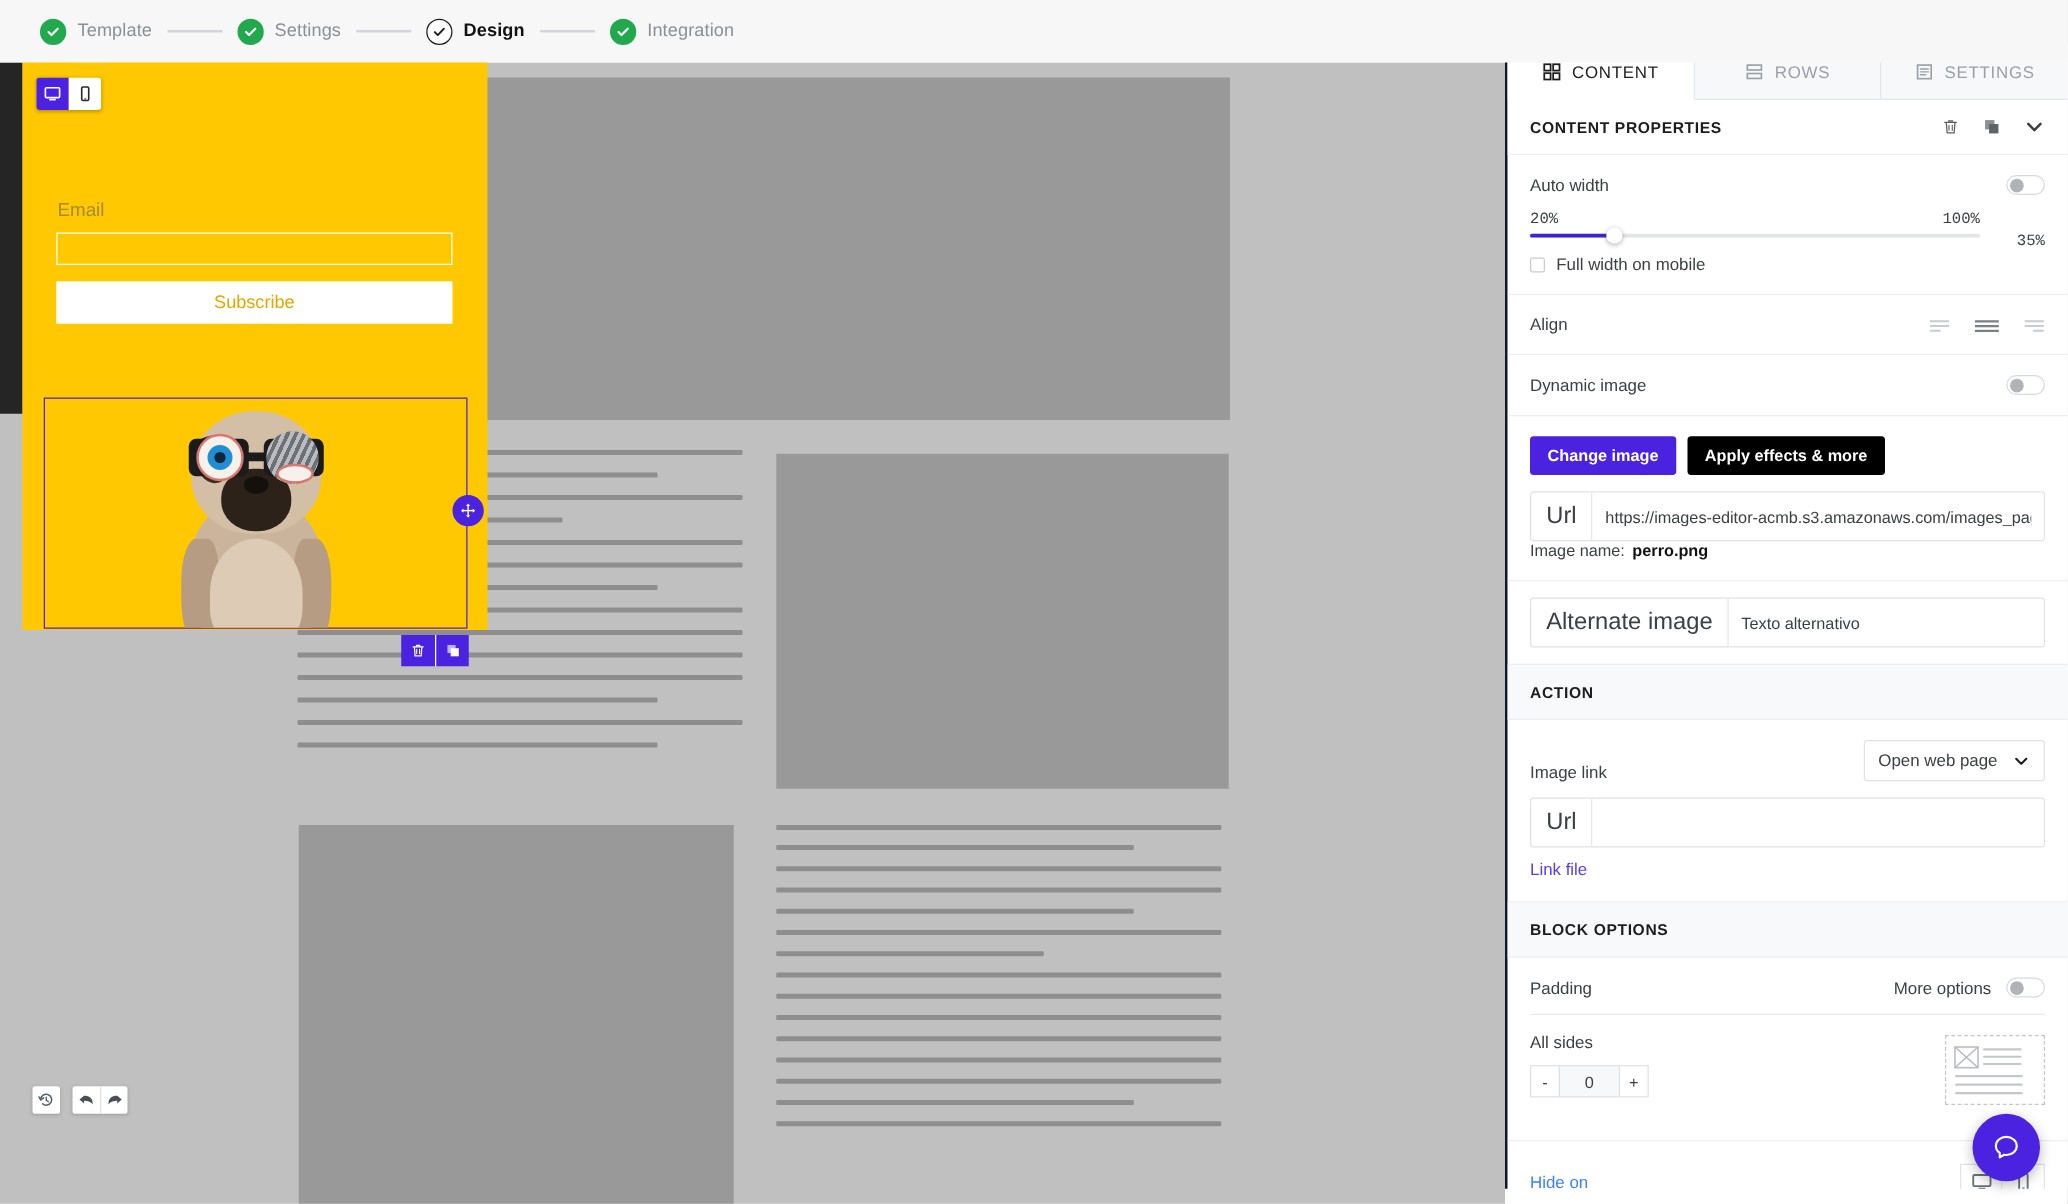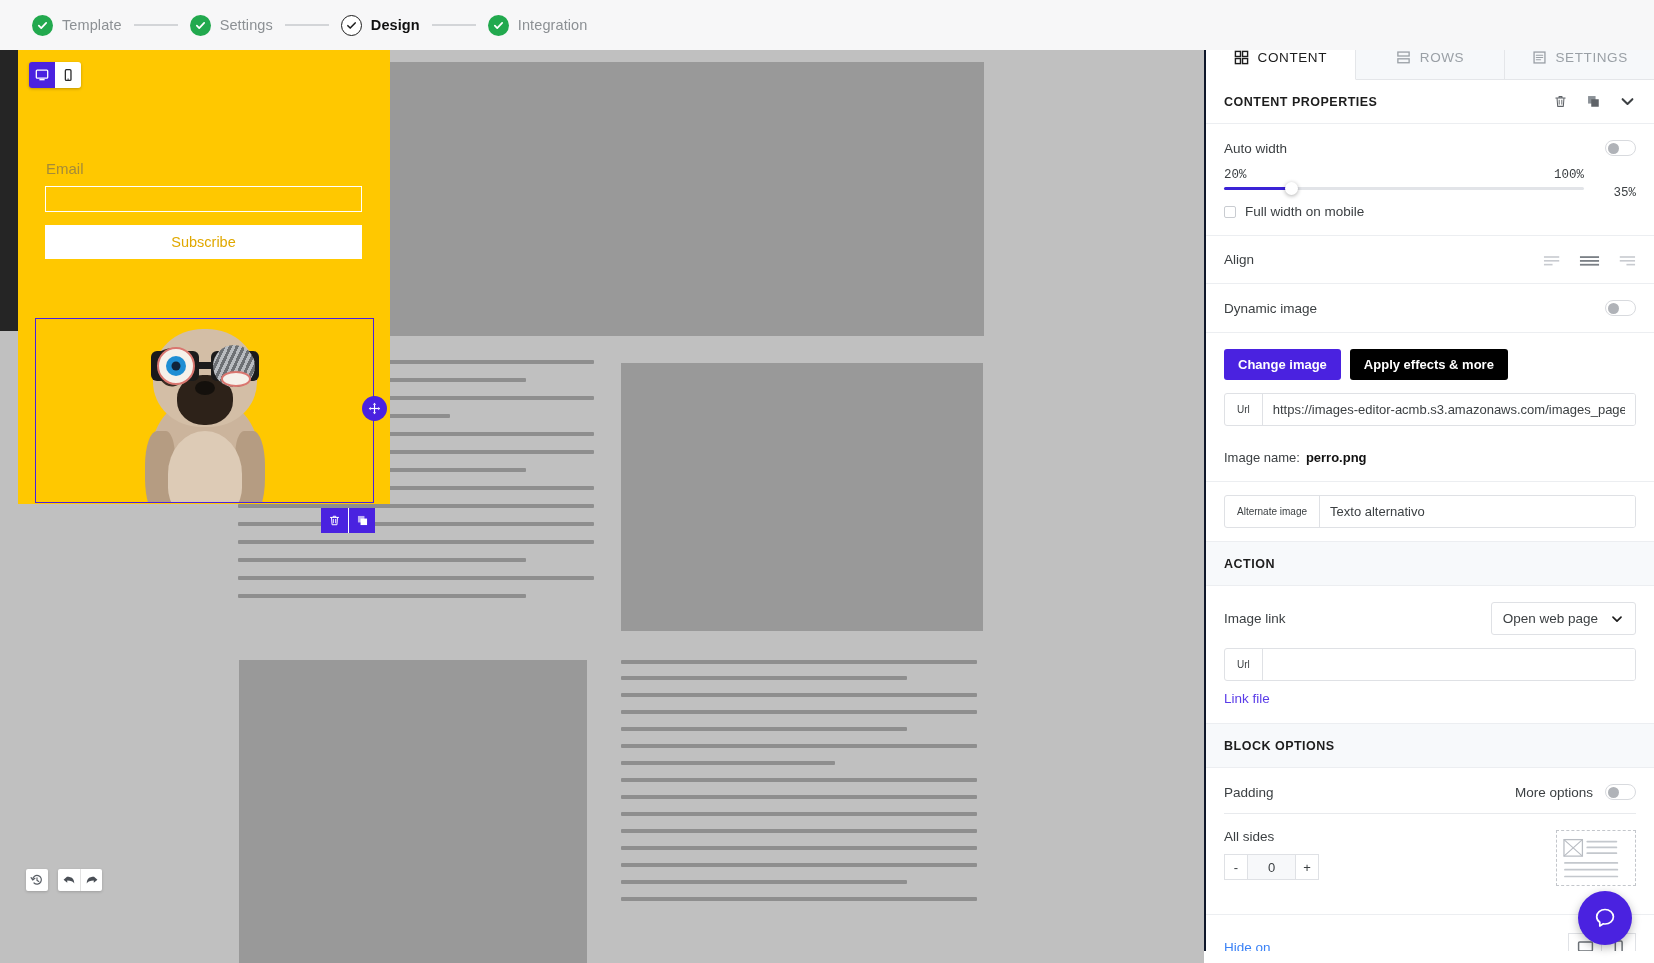--- a/index.html
+++ b/index.html
@@ -199,21 +199,21 @@
     border-bottom: 1px solid #eceef1;
   }
   .sec-head.plain { background: #ffffff; }
   .sec-head .sec-actions { margin-left: auto; display: flex; align-items: center; gap: 18px; }
   .sec-actions span { cursor: pointer; display: flex; }
 
   .row {
     padding: 16px 18px; border-bottom: 1px solid #eceef1;
     position: relative;
   }
-  .row-flex { display: flex; align-items: center; justify-content: space-between; }
+  .row-flex { display: flex; align-items: flex-end; justify-content: space-between; }
   .lbl { font-size: 13.5px; color: #3c4043; }
   .lbl-muted { font-size: 13.5px; color: #3b82f6; }
 
   .toggle { width: 31px; height: 16px; border-radius: 9px;
             background: #ffffff; border: 1px solid #d8dade; position: relative;
             cursor: pointer; flex: 0 0 auto; }
   .toggle .knob { position: absolute; top: 1.5px; left: 2px;
                   width: 11px; height: 11px; border-radius: 50%; background: #b0b3b8; }
 
   .slider-wrap { margin-top: 12px; position: relative; font-family: Liberation Mono, monospace; }
@@ -239,27 +239,27 @@
 
   .btn-row { display: flex; gap: 9px; }
   .btn { border: none; font-size: 13px; font-weight: 700;
          padding: 8px 14px; border-radius: 3px; cursor: pointer;
          font-family: "Liberation Sans", sans-serif; }
   .btn-primary { background: #4a22e0; color: #ffffff; }
   .btn-dark { background: #000000; color: #ffffff; }
 
   .field { display: flex; border: 1px solid #dfe1e5; border-radius: 3px;
            margin-top: 13px; overflow: hidden; background: #fff; }
-  .field-label { padding: 8px 12px; font-size: 10px; color: #3c4043;
+  .field-label { padding: 8px 12px; font-size: 19px; color: #3c4043;
                  border-right: 1px solid #dfe1e5; white-space: nowrap;
                  display: flex; align-items: center; }
   .field-input { flex: 1; border: none; outline: none; padding: 8px 10px;
                  font-size: 13px; color: #3c4043;
                  font-family: "Liberation Sans", sans-serif; }
-  .img-name { margin-top: 24px; font-size: 13px; color: #3c4043; }
+  .img-name { margin-top: 0; font-size: 13px; color: #3c4043; }
   .img-name b { color: #111; margin-left: 6px; }
 
   .select { display: flex; align-items: center; justify-content: space-between;
             gap: 12px; border: 1px solid #dfe1e5; border-radius: 3px;
             padding: 8px 11px; font-size: 13.5px; color: #3c4043;
             min-width: 125px; cursor: pointer; background: #fff; }
   .link { display: inline-block; margin-top: 10px; font-size: 13.5px;
           color: #5a3ce8; cursor: pointer; }
 
   .divider { height: 1px; background: #e8eaed; margin: 13px 0 0; }

